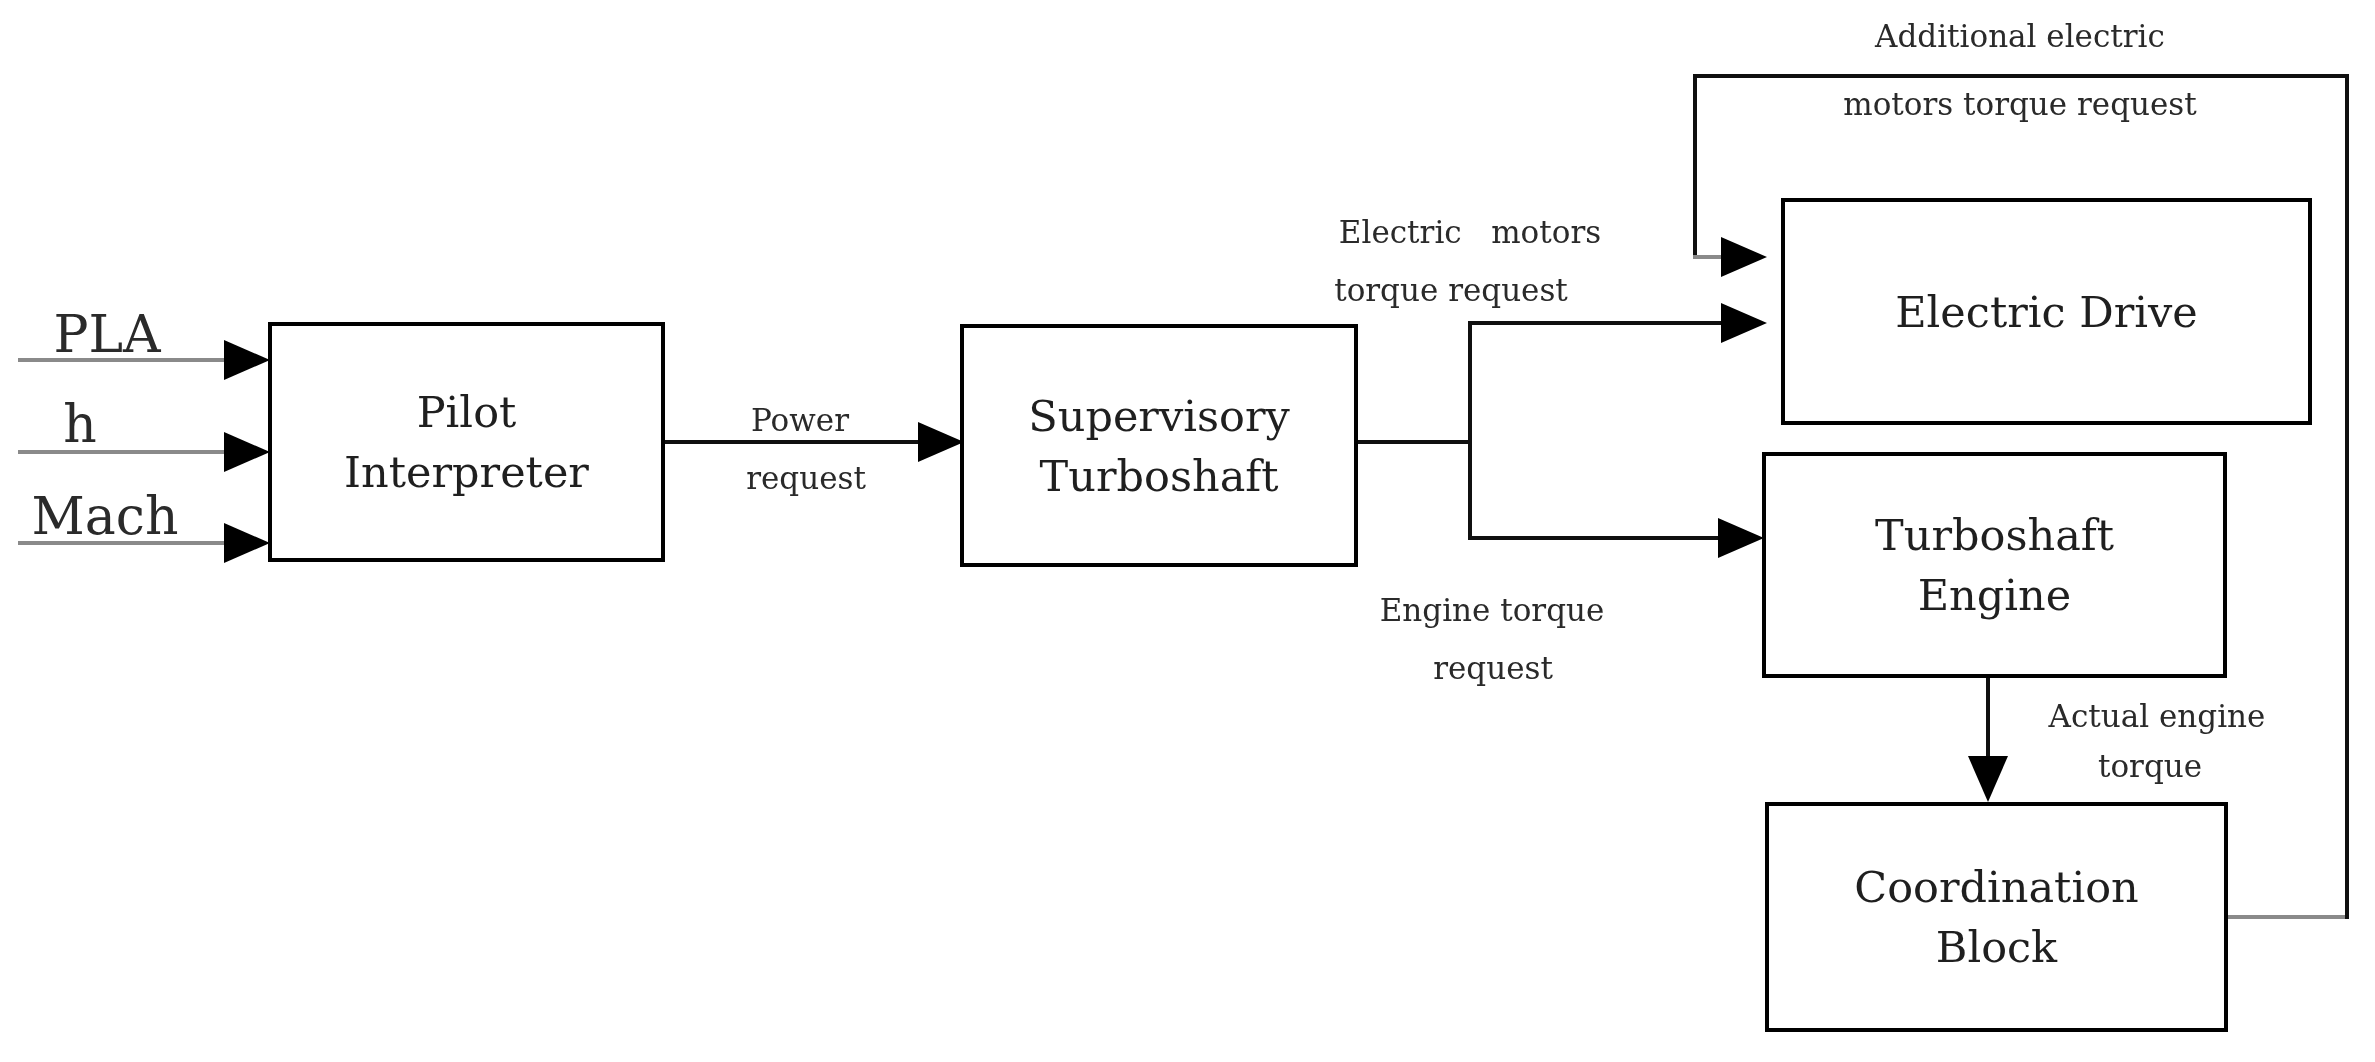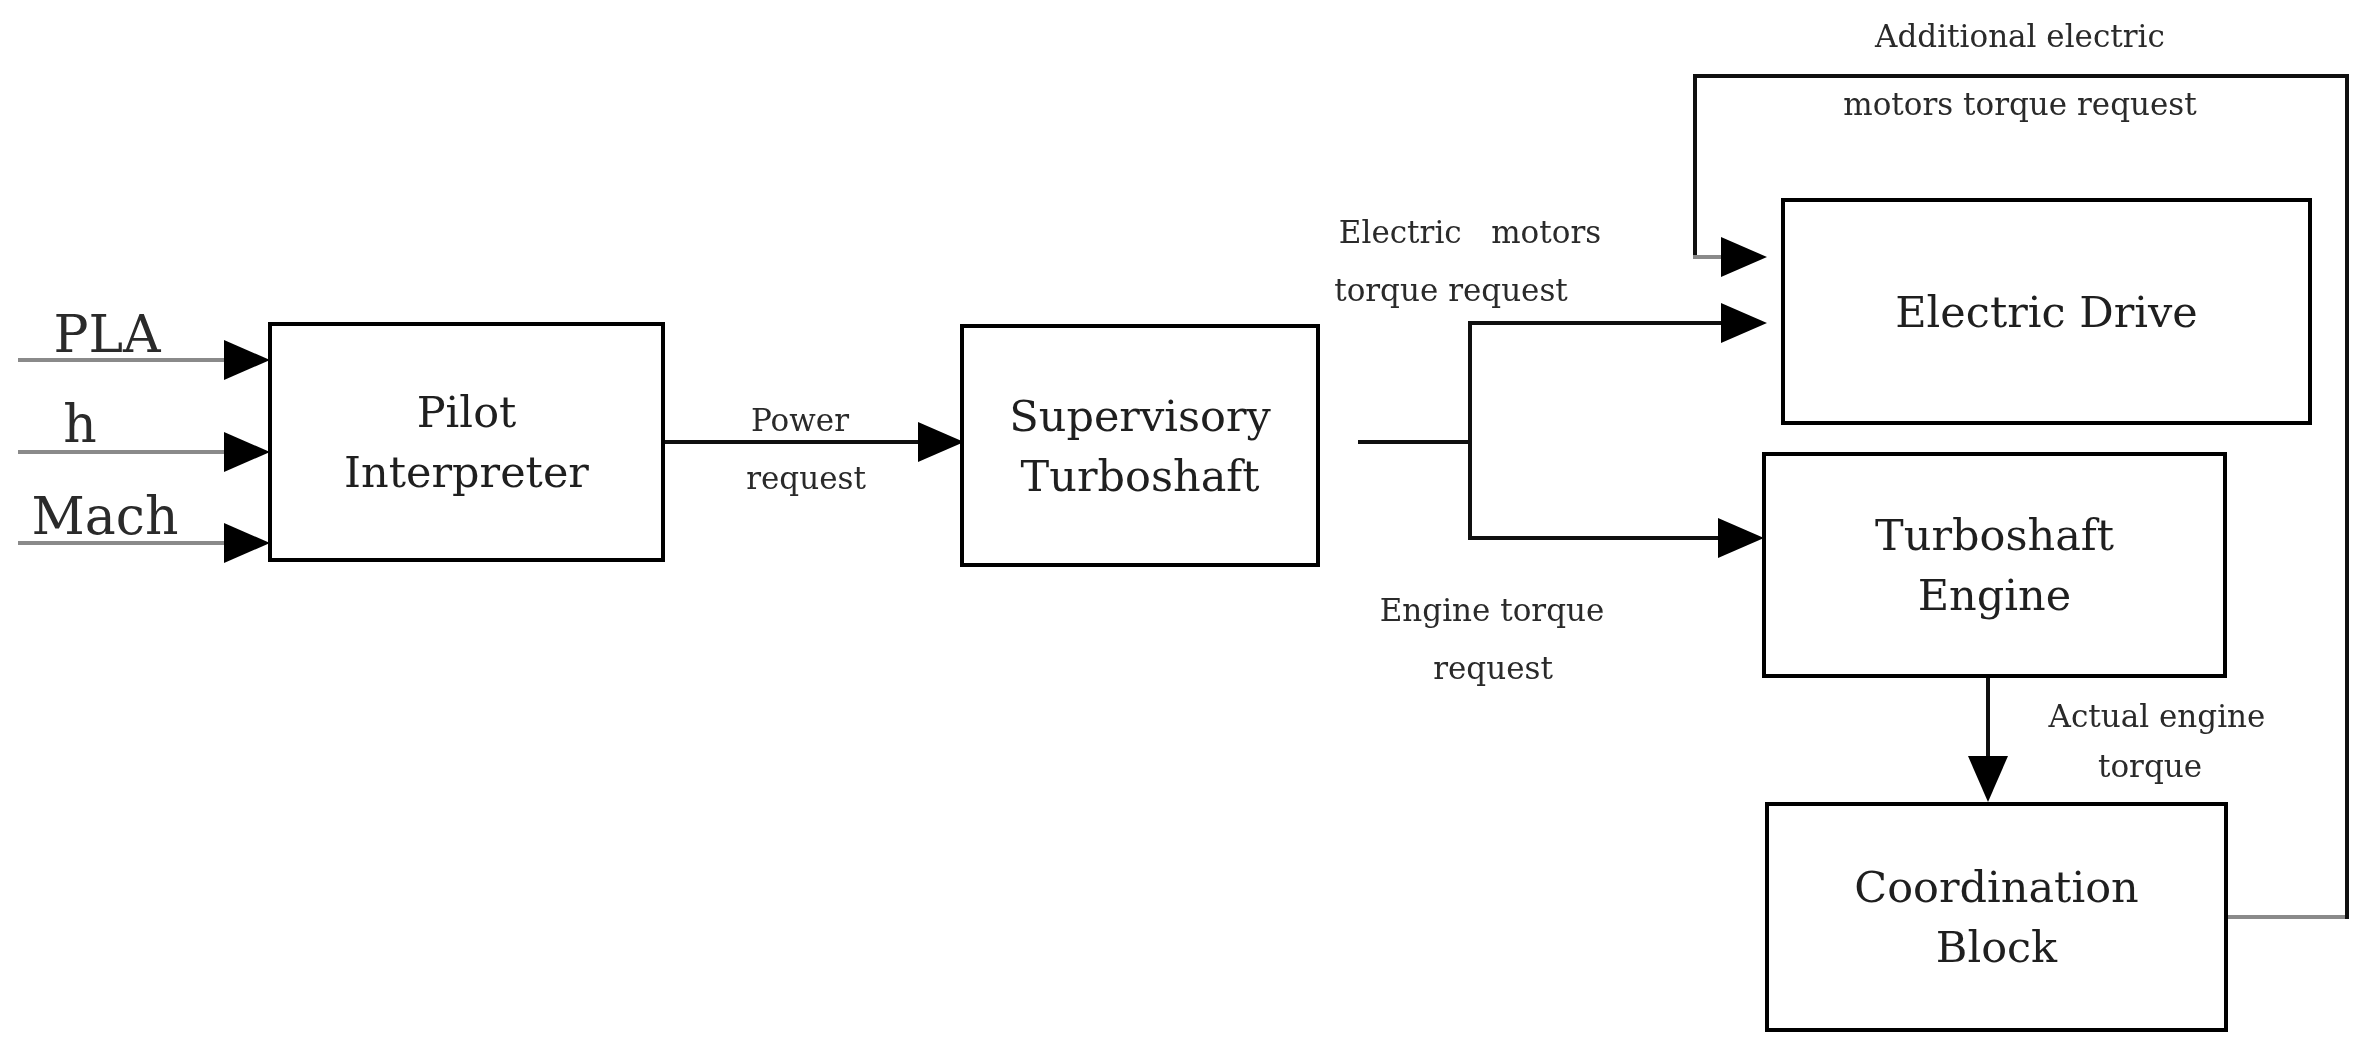--- a/index.html
+++ b/index.html
@@ -72,21 +72,21 @@
   <div class="box" style="left:268px; top:322px; width:397px; height:240px;">
     <span>Pilot</span>
     <span>Interpreter</span>
   </div>
 
   <div class="lbl" style="left:800px; top:398px;">Power</div>
   <div class="lbl" style="left:806px; top:456px;">request</div>
   <div class="hline" style="left:665px; top:440px; width:253px;"></div>
   <div class="head-right" style="left:918px; top:422px;"></div>
 
-  <div class="box" style="left:960px; top:324px; width:360px; height:243px;">
+  <div class="box" style="left:960px; top:324px; width:398px; height:243px;">
     <span>Supervisory</span>
     <span>Turboshaft</span>
   </div>
 
   <div class="hline" style="left:1358px; top:440px; width:114px;"></div>
   <div class="vline" style="left:1468px; top:321px; height:219px;"></div>
 
   <div class="lbl" style="left:1470px; top:210px;">Electric   motors</div>
   <div class="lbl" style="left:1451px; top:268px;">torque request</div>
   <div class="hline" style="left:1468px; top:321px; width:253px;"></div>

